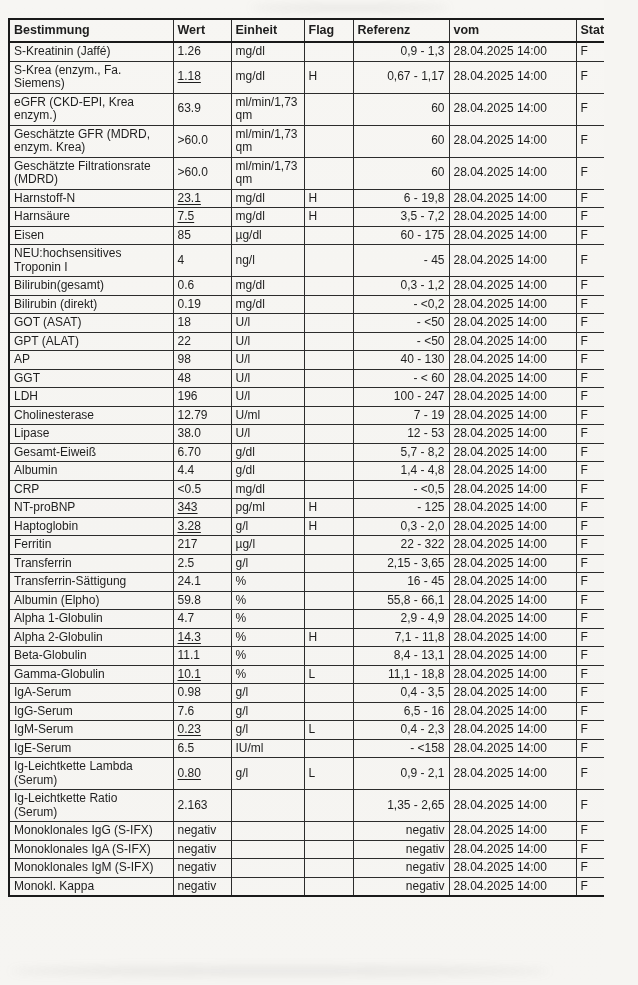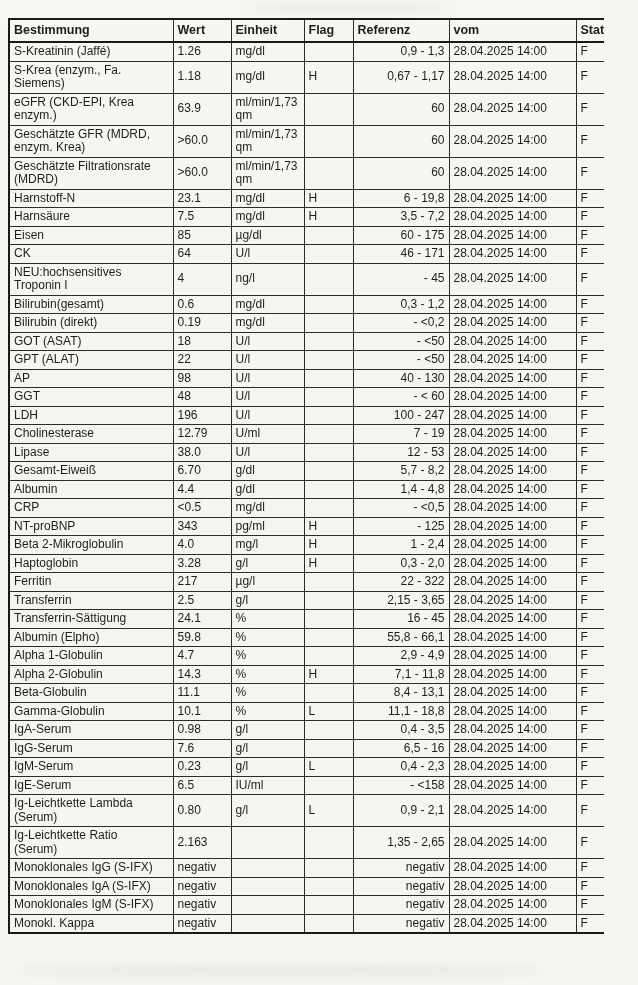--- a/index.html
+++ b/index.html
@@ -59,20 +59,21 @@
   .lab col.c-ref    { width: 96px;  }
   .lab col.c-vom    { width: 127px; }
   .lab col.c-status { width: 55px;  }
 
   .lab td.cell-name { padding-right: 14px; margin-left: 31px; }
   .lab td.cell-unit { word-break: break-all; }
   .lab td.cell-ref  { white-space: pre-wrap; text-align: right; }
   .lab td.cell-vom  { white-space: nowrap; }
 
   .val-abnormal {
+    text-decoration: underline;
     text-decoration-thickness: 1px;
     text-underline-offset: 2px;
   }
 </style>
 </head>
 <body>
 
 <div class="page">
   <div class="smudge top"></div>
   <div class="smudge bottom"></div>
@@ -165,29 +166,20 @@
         <tr>
           <td class="cell-name">Eisen</td>
           <td class="cell-wert">85</td>
           <td class="cell-unit">µg/dl</td>
           <td class="cell-flag"></td>
           <td class="cell-ref">60 - 175</td>
           <td class="cell-vom">28.04.2025 14:00</td>
           <td class="cell-status">F</td>
         </tr>
         <tr>
-          <td class="cell-name">CK</td>
-          <td class="cell-wert">64</td>
-          <td class="cell-unit">U/l</td>
-          <td class="cell-flag"></td>
-          <td class="cell-ref">46 - 171</td>
-          <td class="cell-vom">28.04.2025 14:00</td>
-          <td class="cell-status">F</td>
-        </tr>
-        <tr>
           <td class="cell-name">NEU:hochsensitives Troponin I</td>
           <td class="cell-wert">4</td>
           <td class="cell-unit">ng/l</td>
           <td class="cell-flag"></td>
           <td class="cell-ref"> - 45</td>
           <td class="cell-vom">28.04.2025 14:00</td>
           <td class="cell-status">F</td>
         </tr>
         <tr>
           <td class="cell-name">Bilirubin(gesamt)</td>
@@ -300,29 +292,20 @@
         <tr>
           <td class="cell-name">NT-proBNP</td>
           <td class="cell-wert val-abnormal">343</td>
           <td class="cell-unit">pg/ml</td>
           <td class="cell-flag">H</td>
           <td class="cell-ref"> - 125</td>
           <td class="cell-vom">28.04.2025 14:00</td>
           <td class="cell-status">F</td>
         </tr>
         <tr>
-          <td class="cell-name">Beta 2-Mikroglobulin</td>
-          <td class="cell-wert val-abnormal">4.0</td>
-          <td class="cell-unit">mg/l</td>
-          <td class="cell-flag">H</td>
-          <td class="cell-ref">1 - 2,4</td>
-          <td class="cell-vom">28.04.2025 14:00</td>
-          <td class="cell-status">F</td>
-        </tr>
-        <tr>
           <td class="cell-name">Haptoglobin</td>
           <td class="cell-wert val-abnormal">3.28</td>
           <td class="cell-unit">g/l</td>
           <td class="cell-flag">H</td>
           <td class="cell-ref">0,3 - 2,0</td>
           <td class="cell-vom">28.04.2025 14:00</td>
           <td class="cell-status">F</td>
         </tr>
         <tr>
           <td class="cell-name">Ferritin</td>

